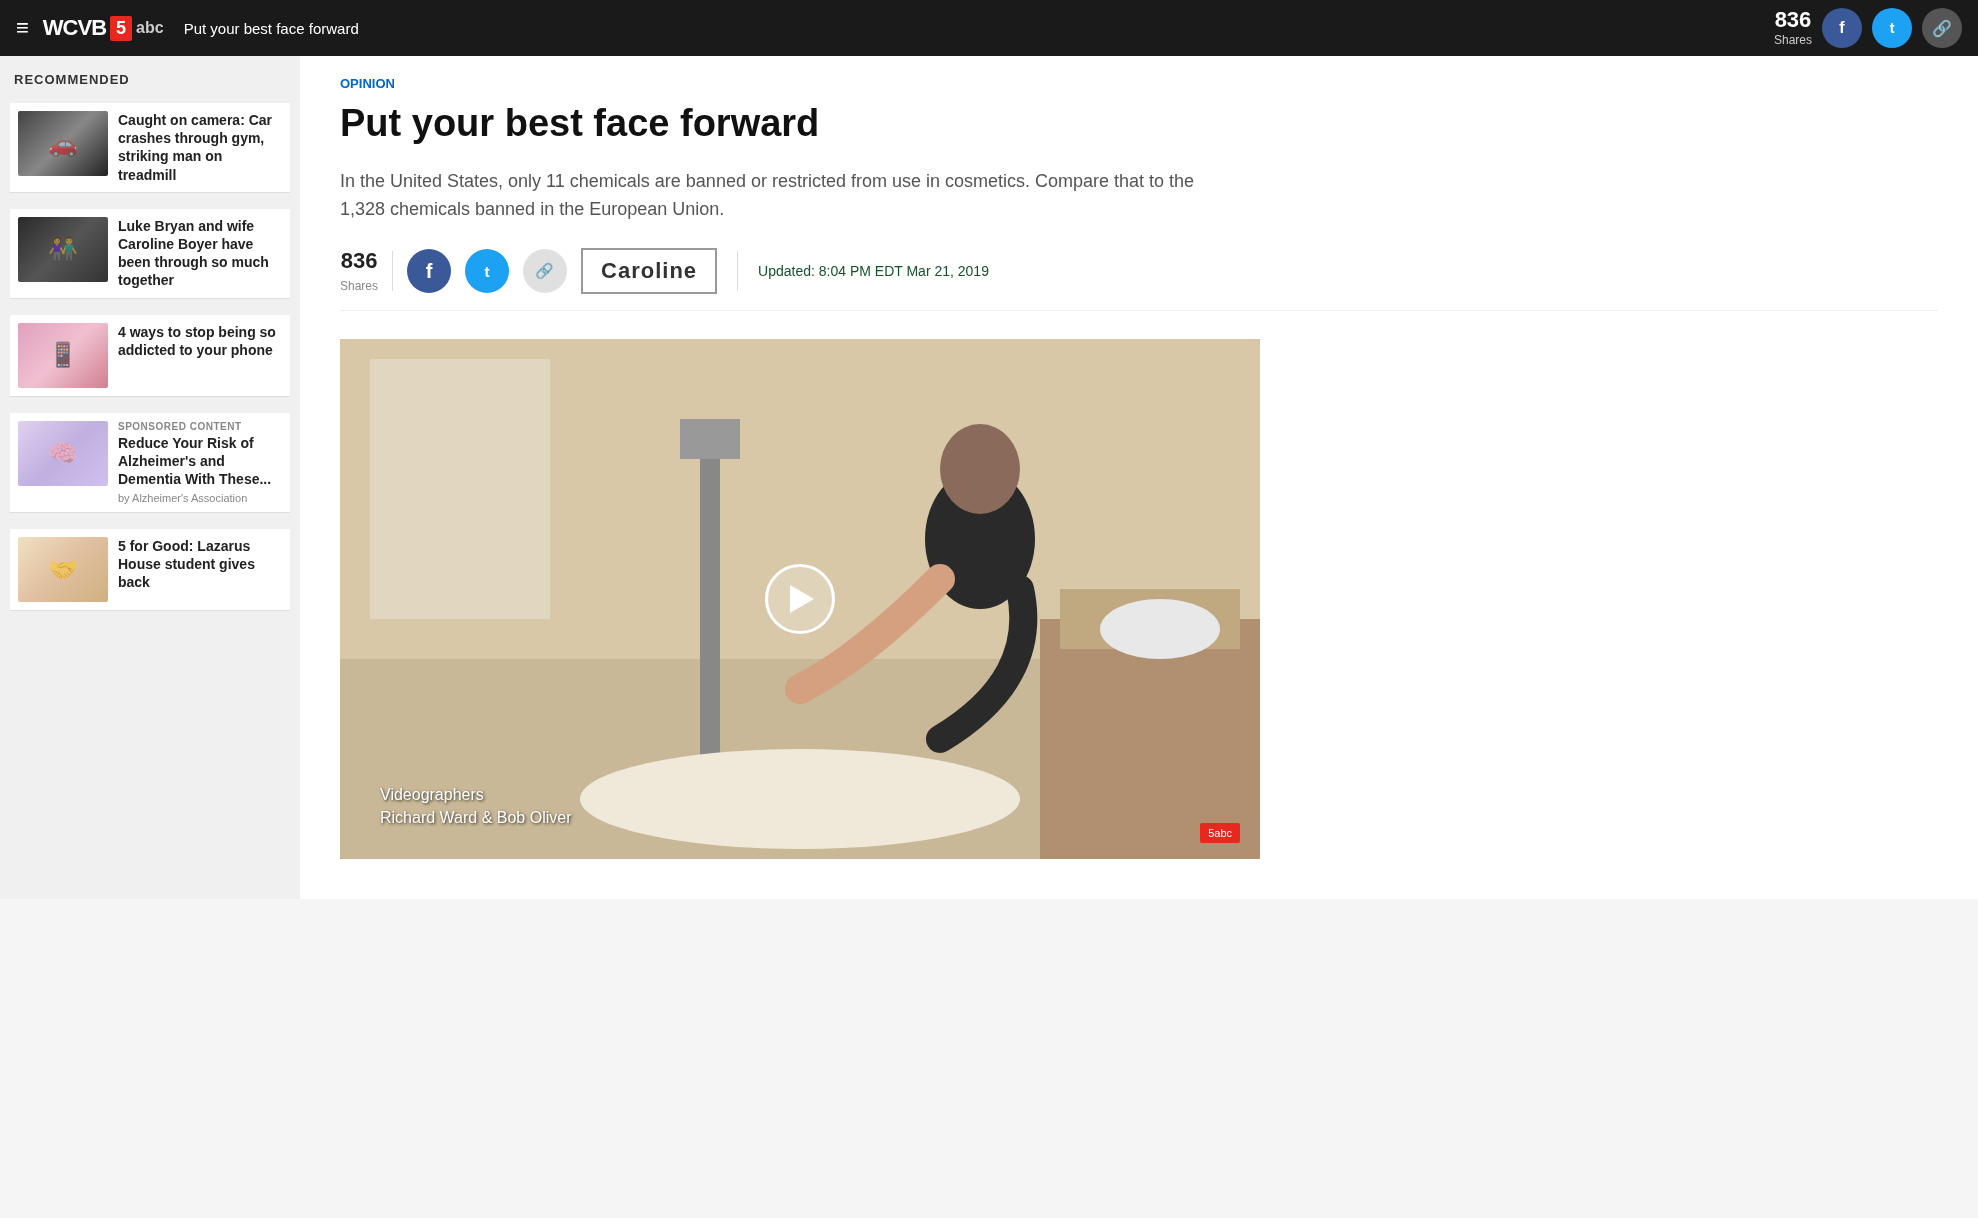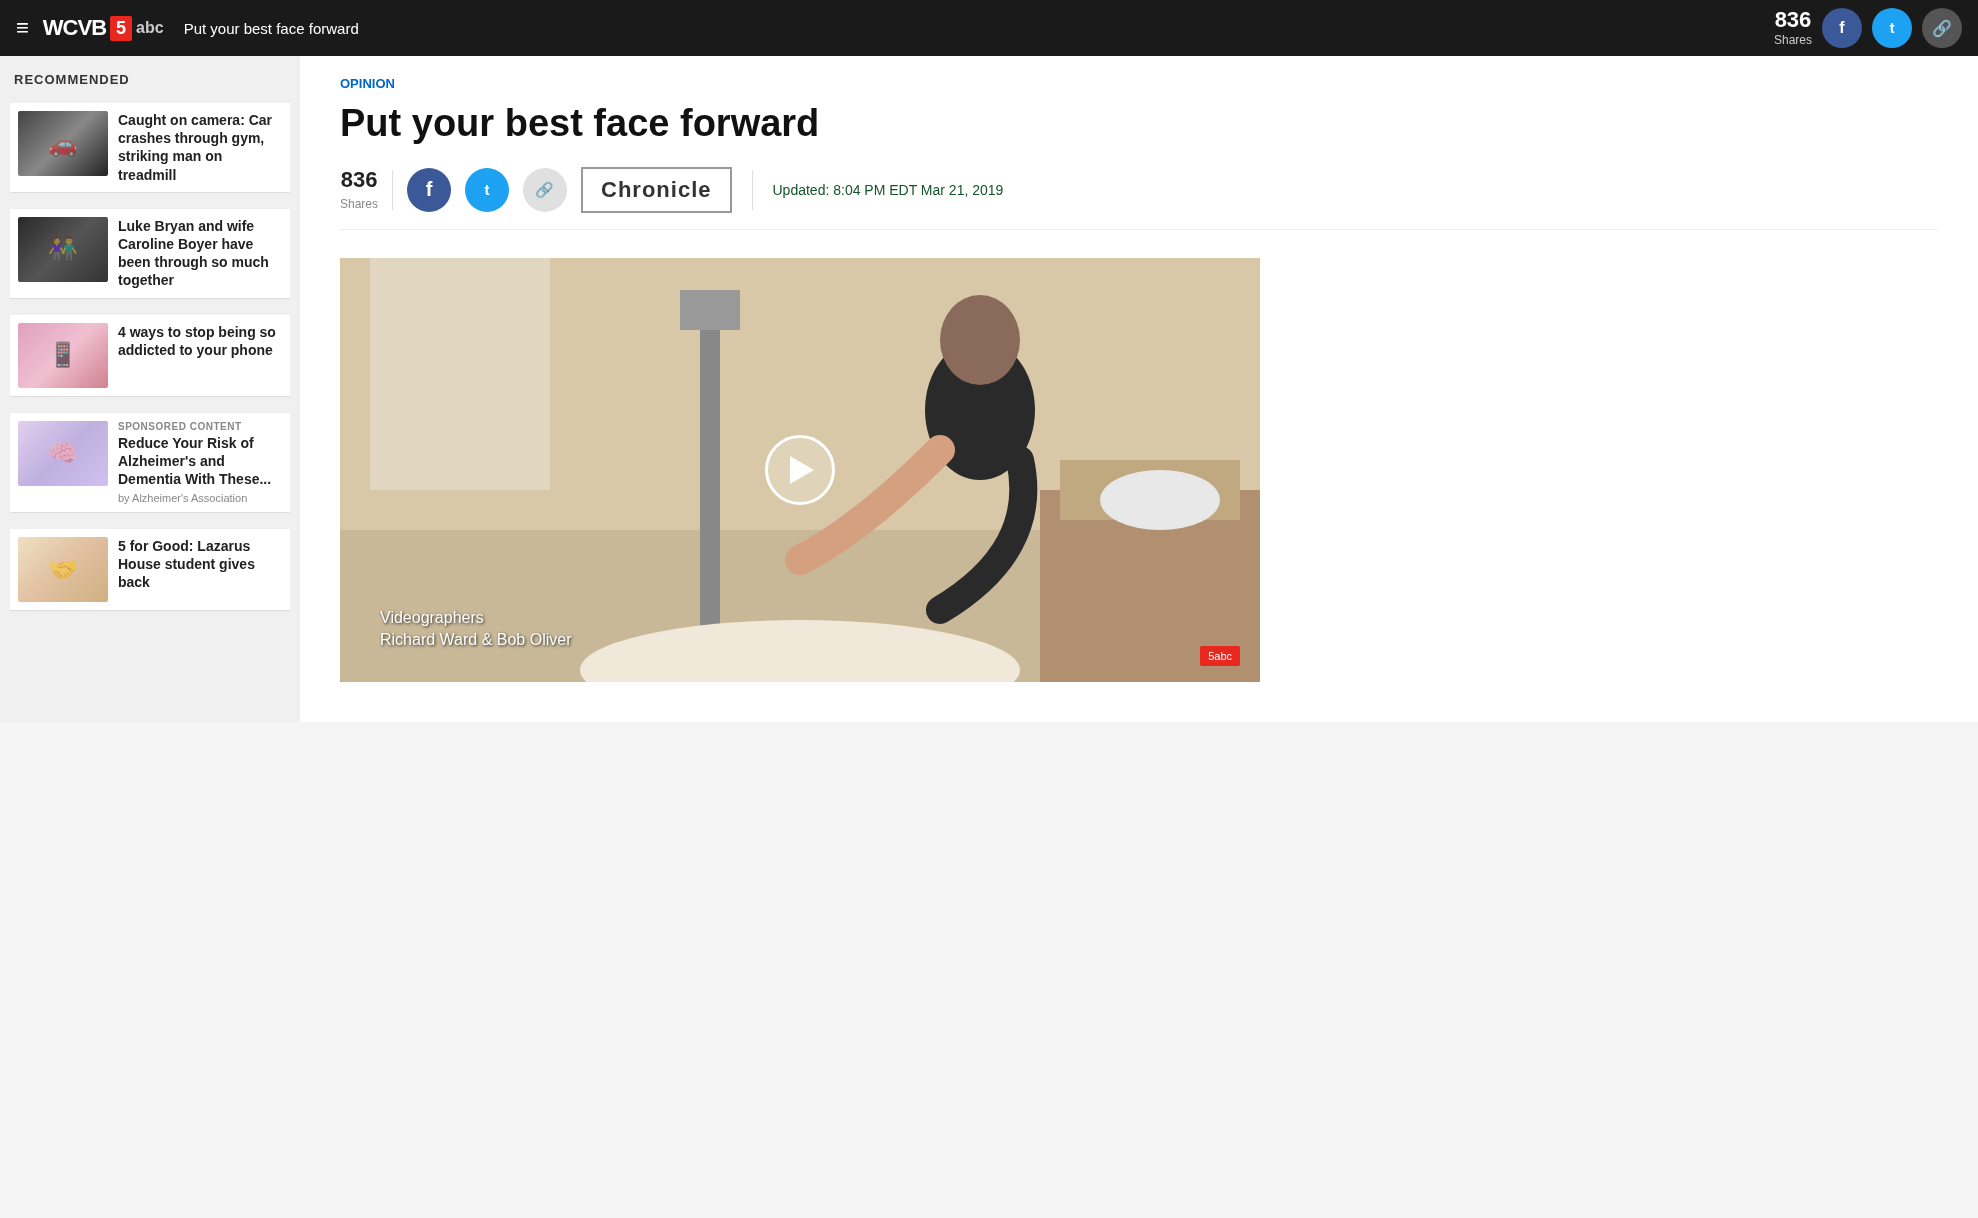--- a/index.html
+++ b/index.html
@@ -258,21 +258,21 @@
       font-size: 14px;
       color: #14532d;
       text-align: right;
     }
 
     
     .video-container {
       position: relative;
       width: 100%;
       max-width: 920px;
-      height: 424px;
+      height: 520px;
       background: linear-gradient(160deg, #c9b89a 0%, #8a7a60 30%, #3a3020 60%, #6a5a40 100%);
       border-radius: 2px;
       overflow: hidden;
     }
     .video-play-btn {
       position: absolute;
       top: 50%;
       left: 50%;
       transform: translate(-50%, -50%);
       width: 70px;
@@ -416,39 +416,40 @@
       <div class="sidebar-item-text">
         <span class="sidebar-item-title">5 for Good: Lazarus House student gives back</span>
       </div>
     </div>
   </aside>
 
   <main class="main-content">
 
     <div class="article-category">Opinion</div>
     <h1 class="article-title">Put your best face forward</h1>
+    <p class="article-description">In the United States, only 11 chemicals are banned or restricted from use in cosmetics. Compare that to the 1,328 chemicals banned in the European Union.</p>
 
     <div class="share-bar">
       <div class="share-count">
         <span class="num">836</span>
         <span class="lbl">Shares</span>
       </div>
       <div class="share-divider"></div>
       <button class="social-btn fb-btn">
         <span style="font-weight:900;">f</span>
       </button>
       <button class="social-btn tw-btn">
         <span style="font-size:15px;font-weight:bold;">t</span>
       </button>
       <button class="social-btn link-btn">
         <span style="font-size:15px;">🔗</span>
       </button>
 
       <div class="share-bar-right">
-        <div class="chronicle-badge">Chronicle</div>
+        <div class="chronicle-badge">Caroline</div>
         <div class="share-divider"></div>
         <span class="updated-text">Updated: 8:04 PM EDT Mar 21, 2019</span>
       </div>
     </div>
 
     <div class="video-container">
       <div class="video-scene"></div>
       <div class="video-dark-overlay"></div>
 
       <svg style="position:absolute;inset:0;width:100%;height:100%;" viewBox="0 0 920 520" preserveAspectRatio="xMidYMid slice">

